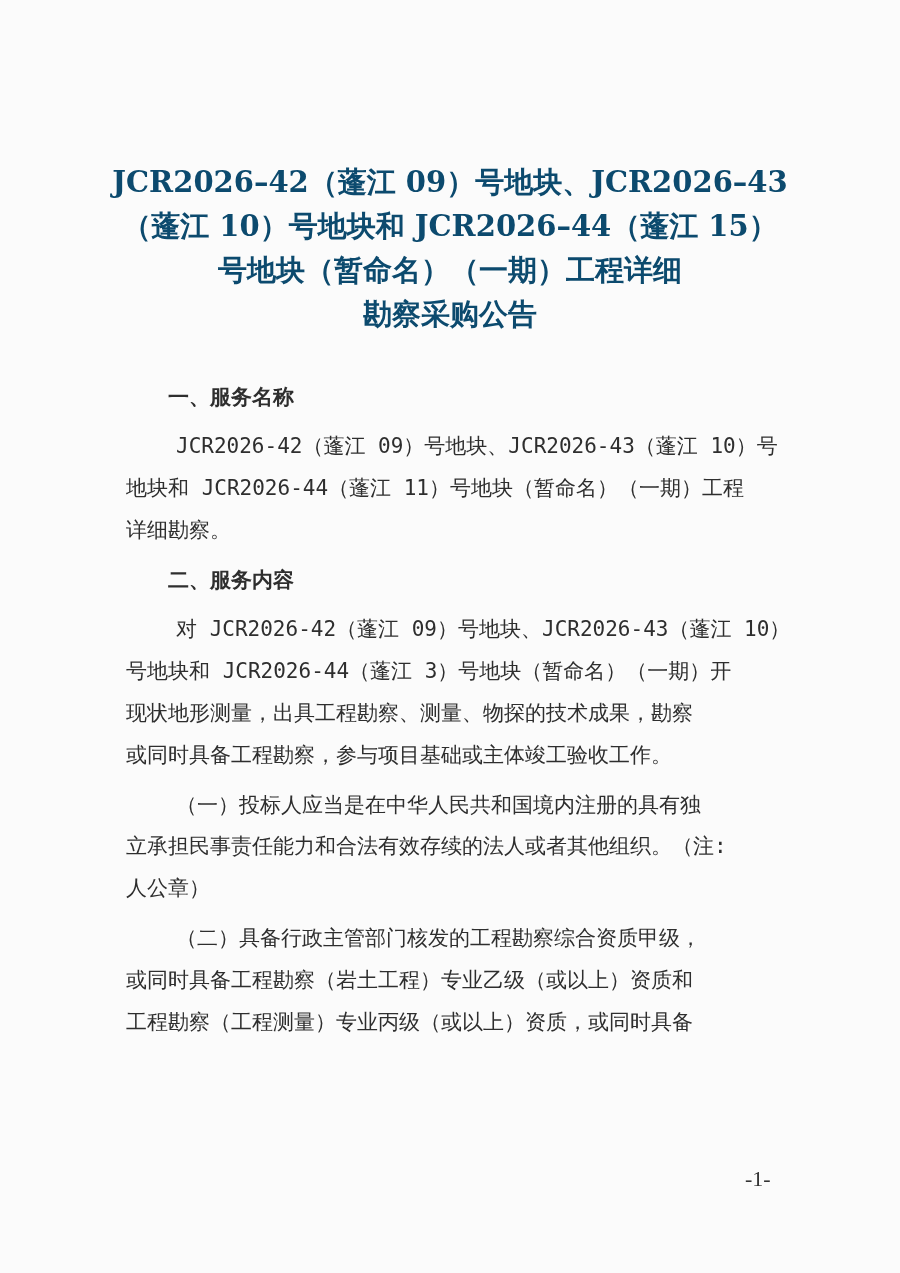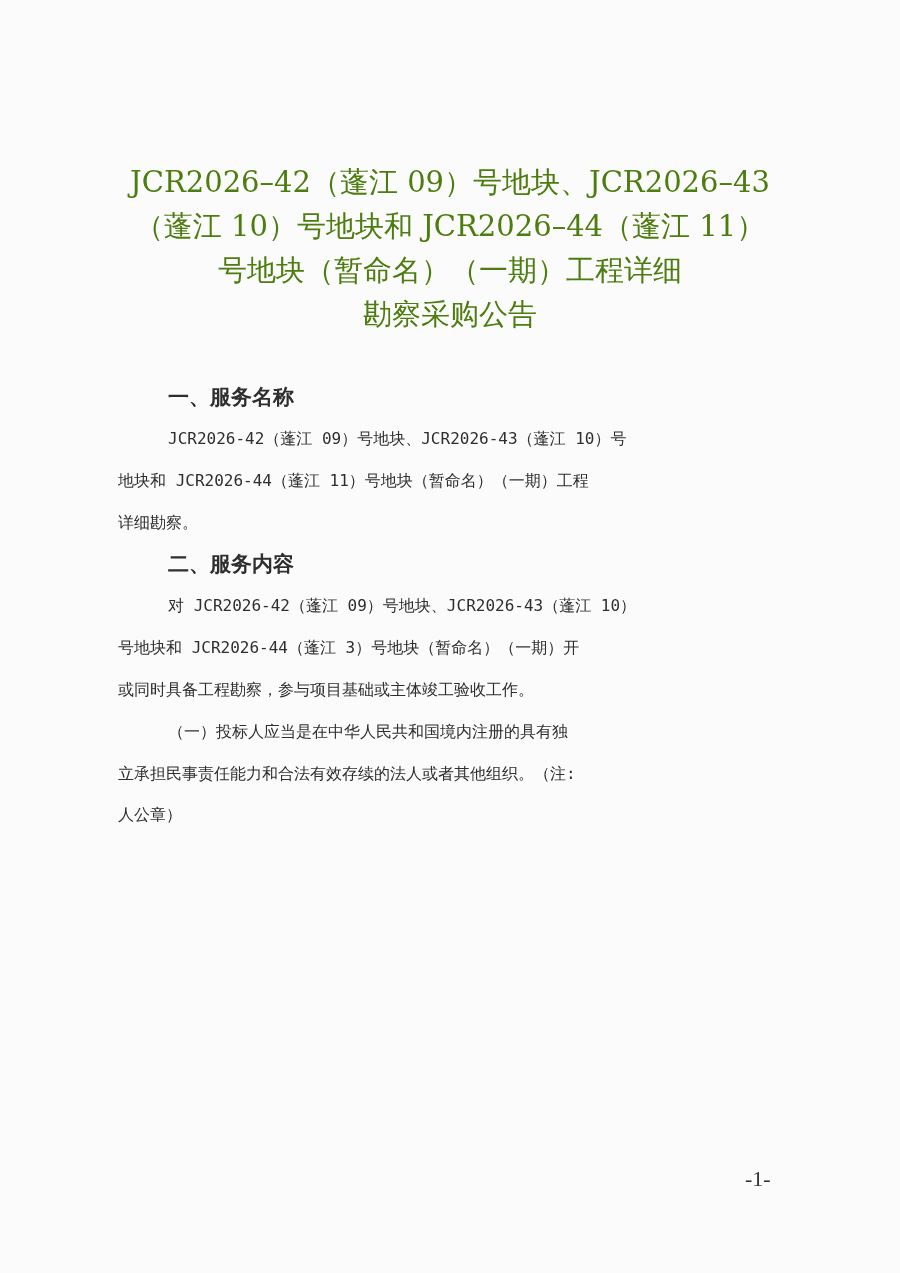--- a/index.html
+++ b/index.html
@@ -2,70 +2,76 @@
 <html><head>
 <meta charset="utf-8">
 <style>
   html, body { margin: 0; padding: 0; }
   body {
     width: 900px; height: 1273px; background: #fbfbfb; position: relative; overflow: hidden;
     font-family: "DejaVu Serif", "Liberation Serif", serif; color: #2a2a2a;
   }
   .title-block {
     position: absolute; left: 100px; top: 160px; width: 700px; text-align: center;
-    font-family: "DejaVu Serif", "Liberation Serif", serif; font-weight: normal;
-    font-size: 29px; line-height: 44px; color: #4d7c0f;
+    font-family: "DejaVu Serif", "Liberation Serif", serif; font-weight: bold;
+    font-size: 29px; line-height: 44px; color: #0c4a6e;
     letter-spacing: 0px;
   }
   .title-line { display: block; white-space: nowrap; }
   .content { position: absolute; left: 118px; top: 376px; width: 660px; }
   .heading {
     font-family: "DejaVu Sans", "Liberation Sans", sans-serif; font-weight: bold;
     font-size: 21px; line-height: 42px; height: 42px; padding-left: 50px; color: #2e2e2e;
     white-space: nowrap;
   }
   .para {
     font-family: "DejaVu Sans Mono", "Liberation Mono", monospace;
-    font-size: 16px; line-height: 41.8px; color: #2e2e2e;
-    text-indent: 50px; margin: 0; text-align: justify; text-align-last: left;
+    font-size: 21px; line-height: 41.8px; color: #2e2e2e;
+    text-indent: 50px; margin: 8px; text-align: justify; text-align-last: left;
   }
   .para .ln { display: block; white-space: nowrap; }
   .para .ln.first { padding-left: 50px; }
   .para .ln { text-indent: 0; }
   .page-number {
     position: absolute; left: 745px; top: 1166px;
     font-family: "Liberation Serif", "DejaVu Serif", serif; font-size: 22px; color: #333;
   }
 </style>
 </head>
 <body>
 
 <div class="title-block">
   <span class="title-line">JCR2026–42（蓬江 09）号地块、JCR2026–43</span>
-  <span class="title-line">（蓬江 10）号地块和 JCR2026–44（蓬江 11）</span>
+  <span class="title-line">（蓬江 10）号地块和 JCR2026–44（蓬江 15）</span>
   <span class="title-line">号地块（暂命名）（一期）工程详细</span>
   <span class="title-line">勘察采购公告</span>
 </div>
 
 <div class="content">
 
   <div class="heading">一、服务名称</div>
   <div class="para">
     <span class="ln first">JCR2026-42（蓬江 09）号地块、JCR2026-43（蓬江 10）号</span>
     <span class="ln">地块和 JCR2026-44（蓬江 11）号地块（暂命名）（一期）工程</span>
     <span class="ln">详细勘察。</span>
   </div>
 
   <div class="heading">二、服务内容</div>
   <div class="para">
     <span class="ln first">对 JCR2026-42（蓬江 09）号地块、JCR2026-43（蓬江 10）</span>
     <span class="ln">号地块和 JCR2026-44（蓬江 3）号地块（暂命名）（一期）开</span>
+    <span class="ln">现状地形测量，出具工程勘察、测量、物探的技术成果，勘察</span>
     <span class="ln">或同时具备工程勘察，参与项目基础或主体竣工验收工作。</span>
   </div>
 
   <div class="para">
     <span class="ln first">（一）投标人应当是在中华人民共和国境内注册的具有独</span>
     <span class="ln">立承担民事责任能力和合法有效存续的法人或者其他组织。（注:</span>
     <span class="ln">人公章）</span>
   </div>
+  <div class="para">
+    <span class="ln first">（二）具备行政主管部门核发的工程勘察综合资质甲级，</span>
+    <span class="ln">或同时具备工程勘察（岩土工程）专业乙级（或以上）资质和</span>
+    <span class="ln">工程勘察（工程测量）专业丙级（或以上）资质，或同时具备</span>
+  </div>
 </div>
 
 <div class="page-number">-1-</div>
 
 </body></html>

